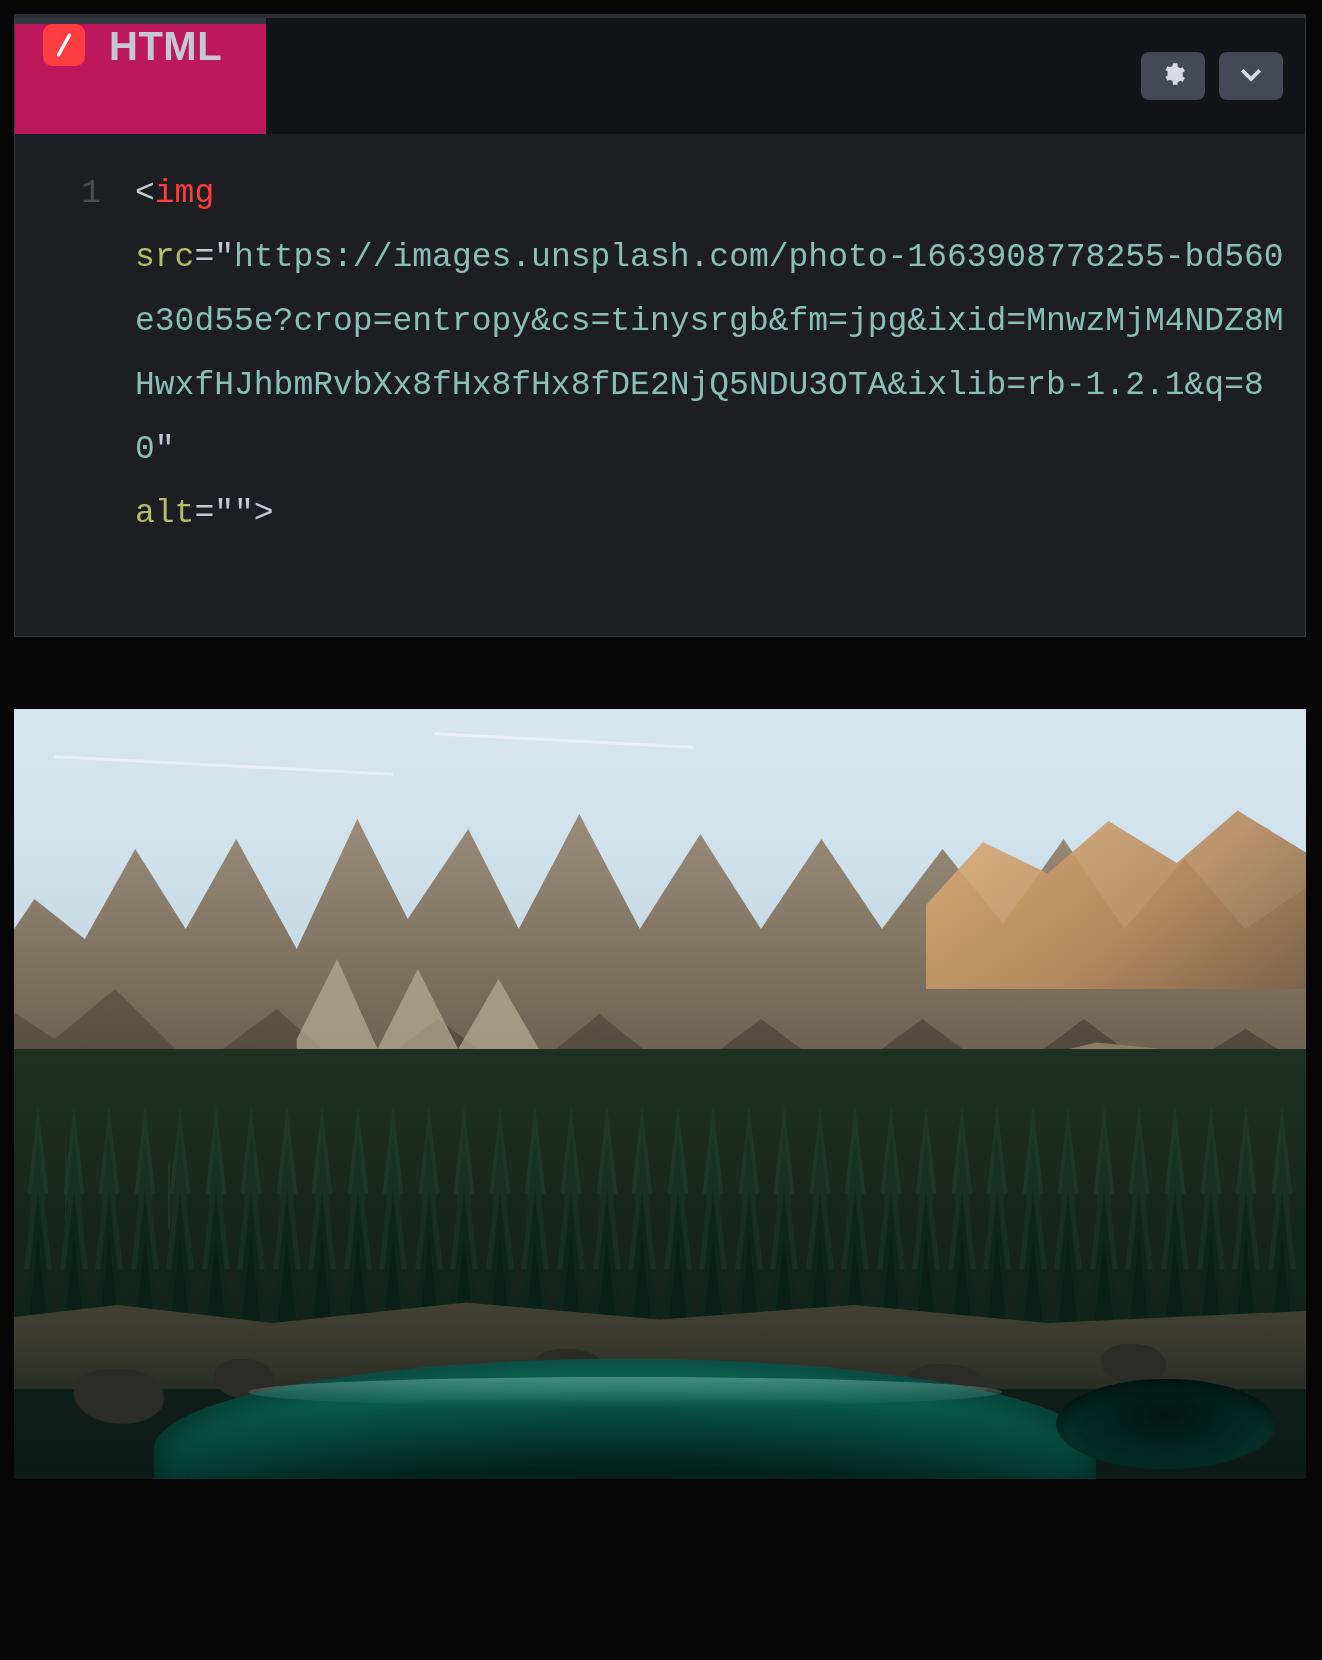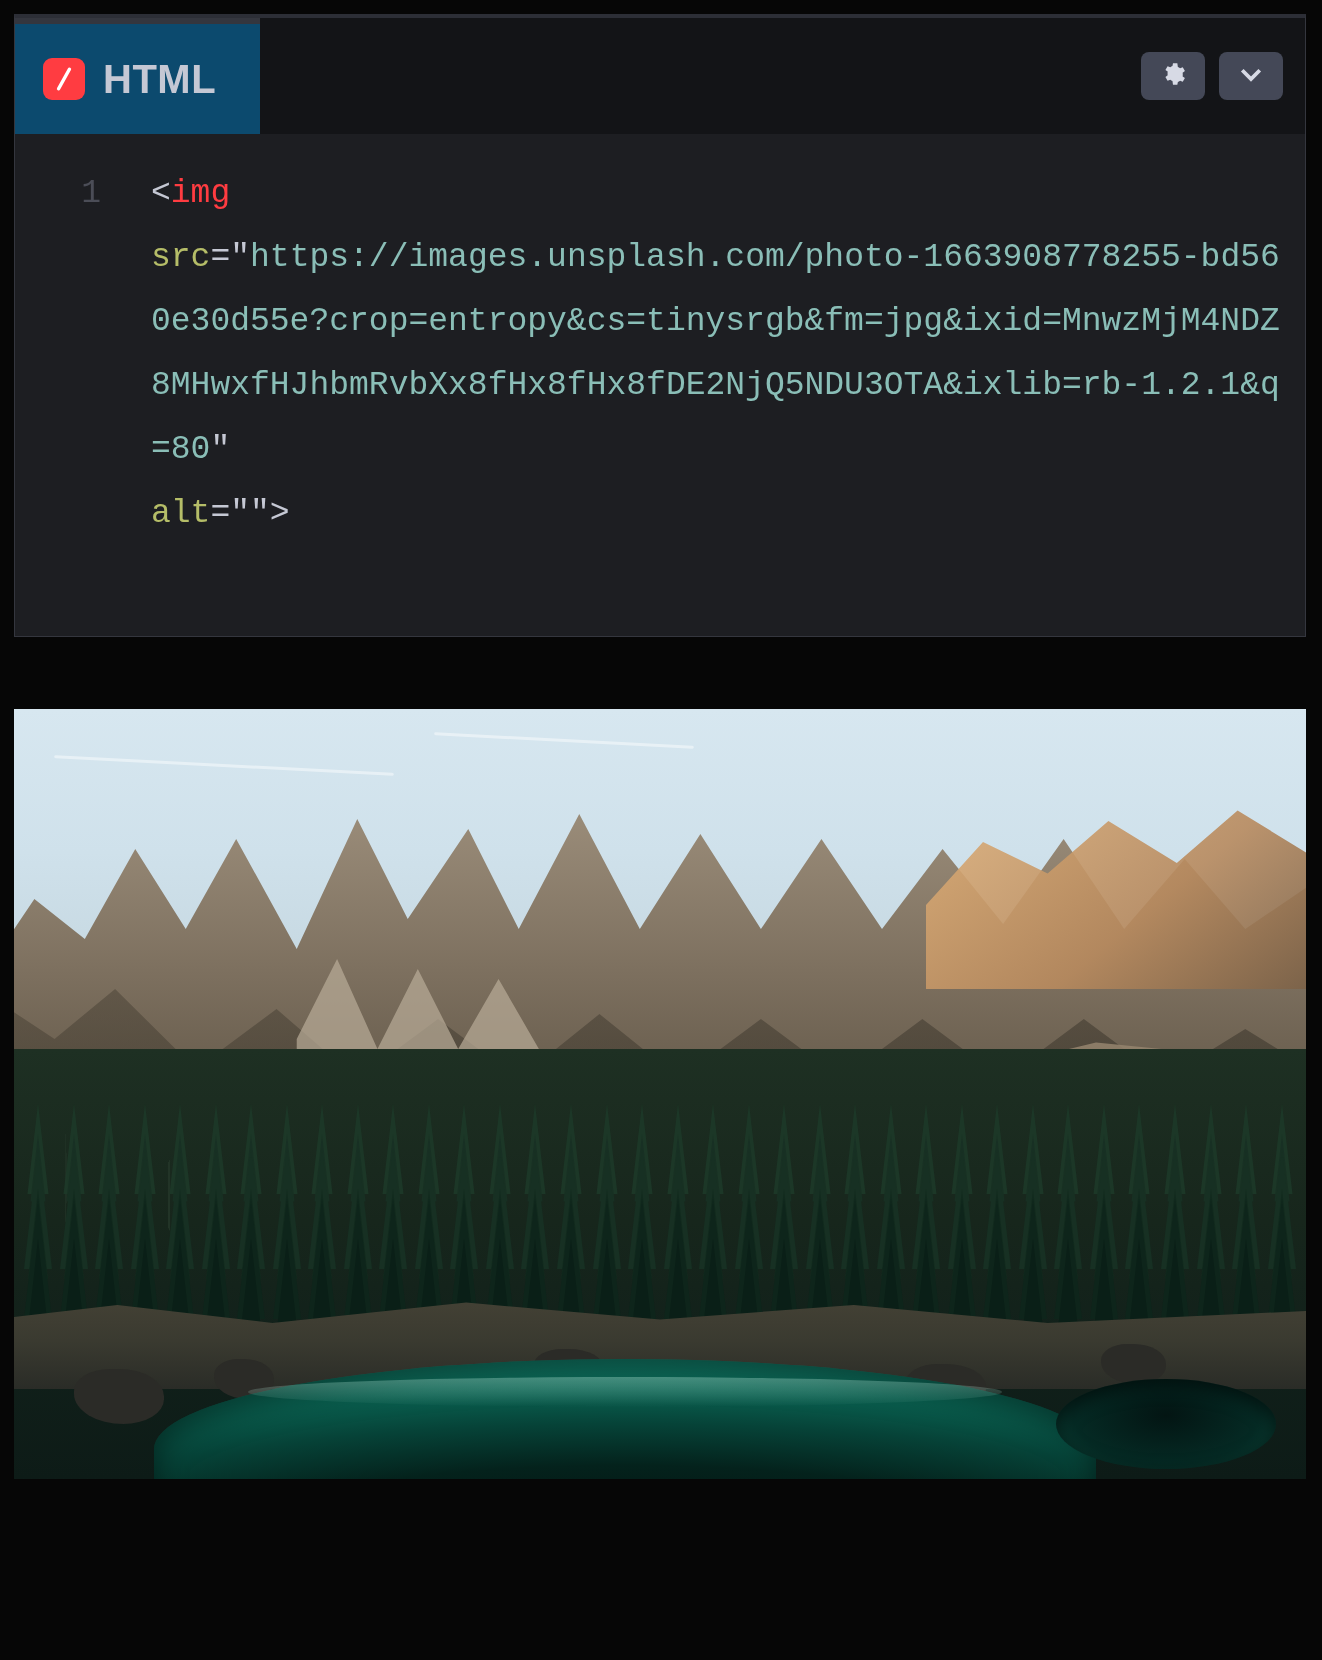--- a/index.html
+++ b/index.html
@@ -18,25 +18,25 @@
   .tabbar {
     position:relative;
     height:116px;
     background:#131417;
     display:flex;
     align-items:flex-start;
   }
   .tab {
     height:116px;
     padding:0 44px 0 28px;
-    background:#0c4a6e;
+    background:#be185d;
     border-top:6px solid #34363e;
     display:flex;
-    align-items:center;
-    gap:18px;
+    align-items:flex-start;
+    gap:24px;
   }
   .tab-logo {
     width:42px; height:42px; border-radius:9px;
     background:#ff3c41;
     display:flex; align-items:center; justify-content:center;
   }
   .tab-logo svg { width:26px; height:26px; display:block; }
   .tab-title {
     font-size:40px; font-weight:700; color:#c5c8d4; letter-spacing:.5px;
   }
@@ -64,21 +64,20 @@
     text-align:right;
     padding-right:34px;
     color:#4b4d57; font-weight:500;
     user-select:none;
   }
   .code {
     flex:1;
     color:#b7bac6;
     white-space:pre-wrap;
     word-break:break-all;
-    margin-left:16px;
   }
   .t-tag   { color:#ff3c41; }
   .t-attr  { color:#b5bd68; }   
   .t-pun   { color:#c5c8d4; }   
   .t-str   { color:#8abeb7; }   
   .t-alt   { color:#c5c8d4; }
 
   
   .preview {
     position:relative;

